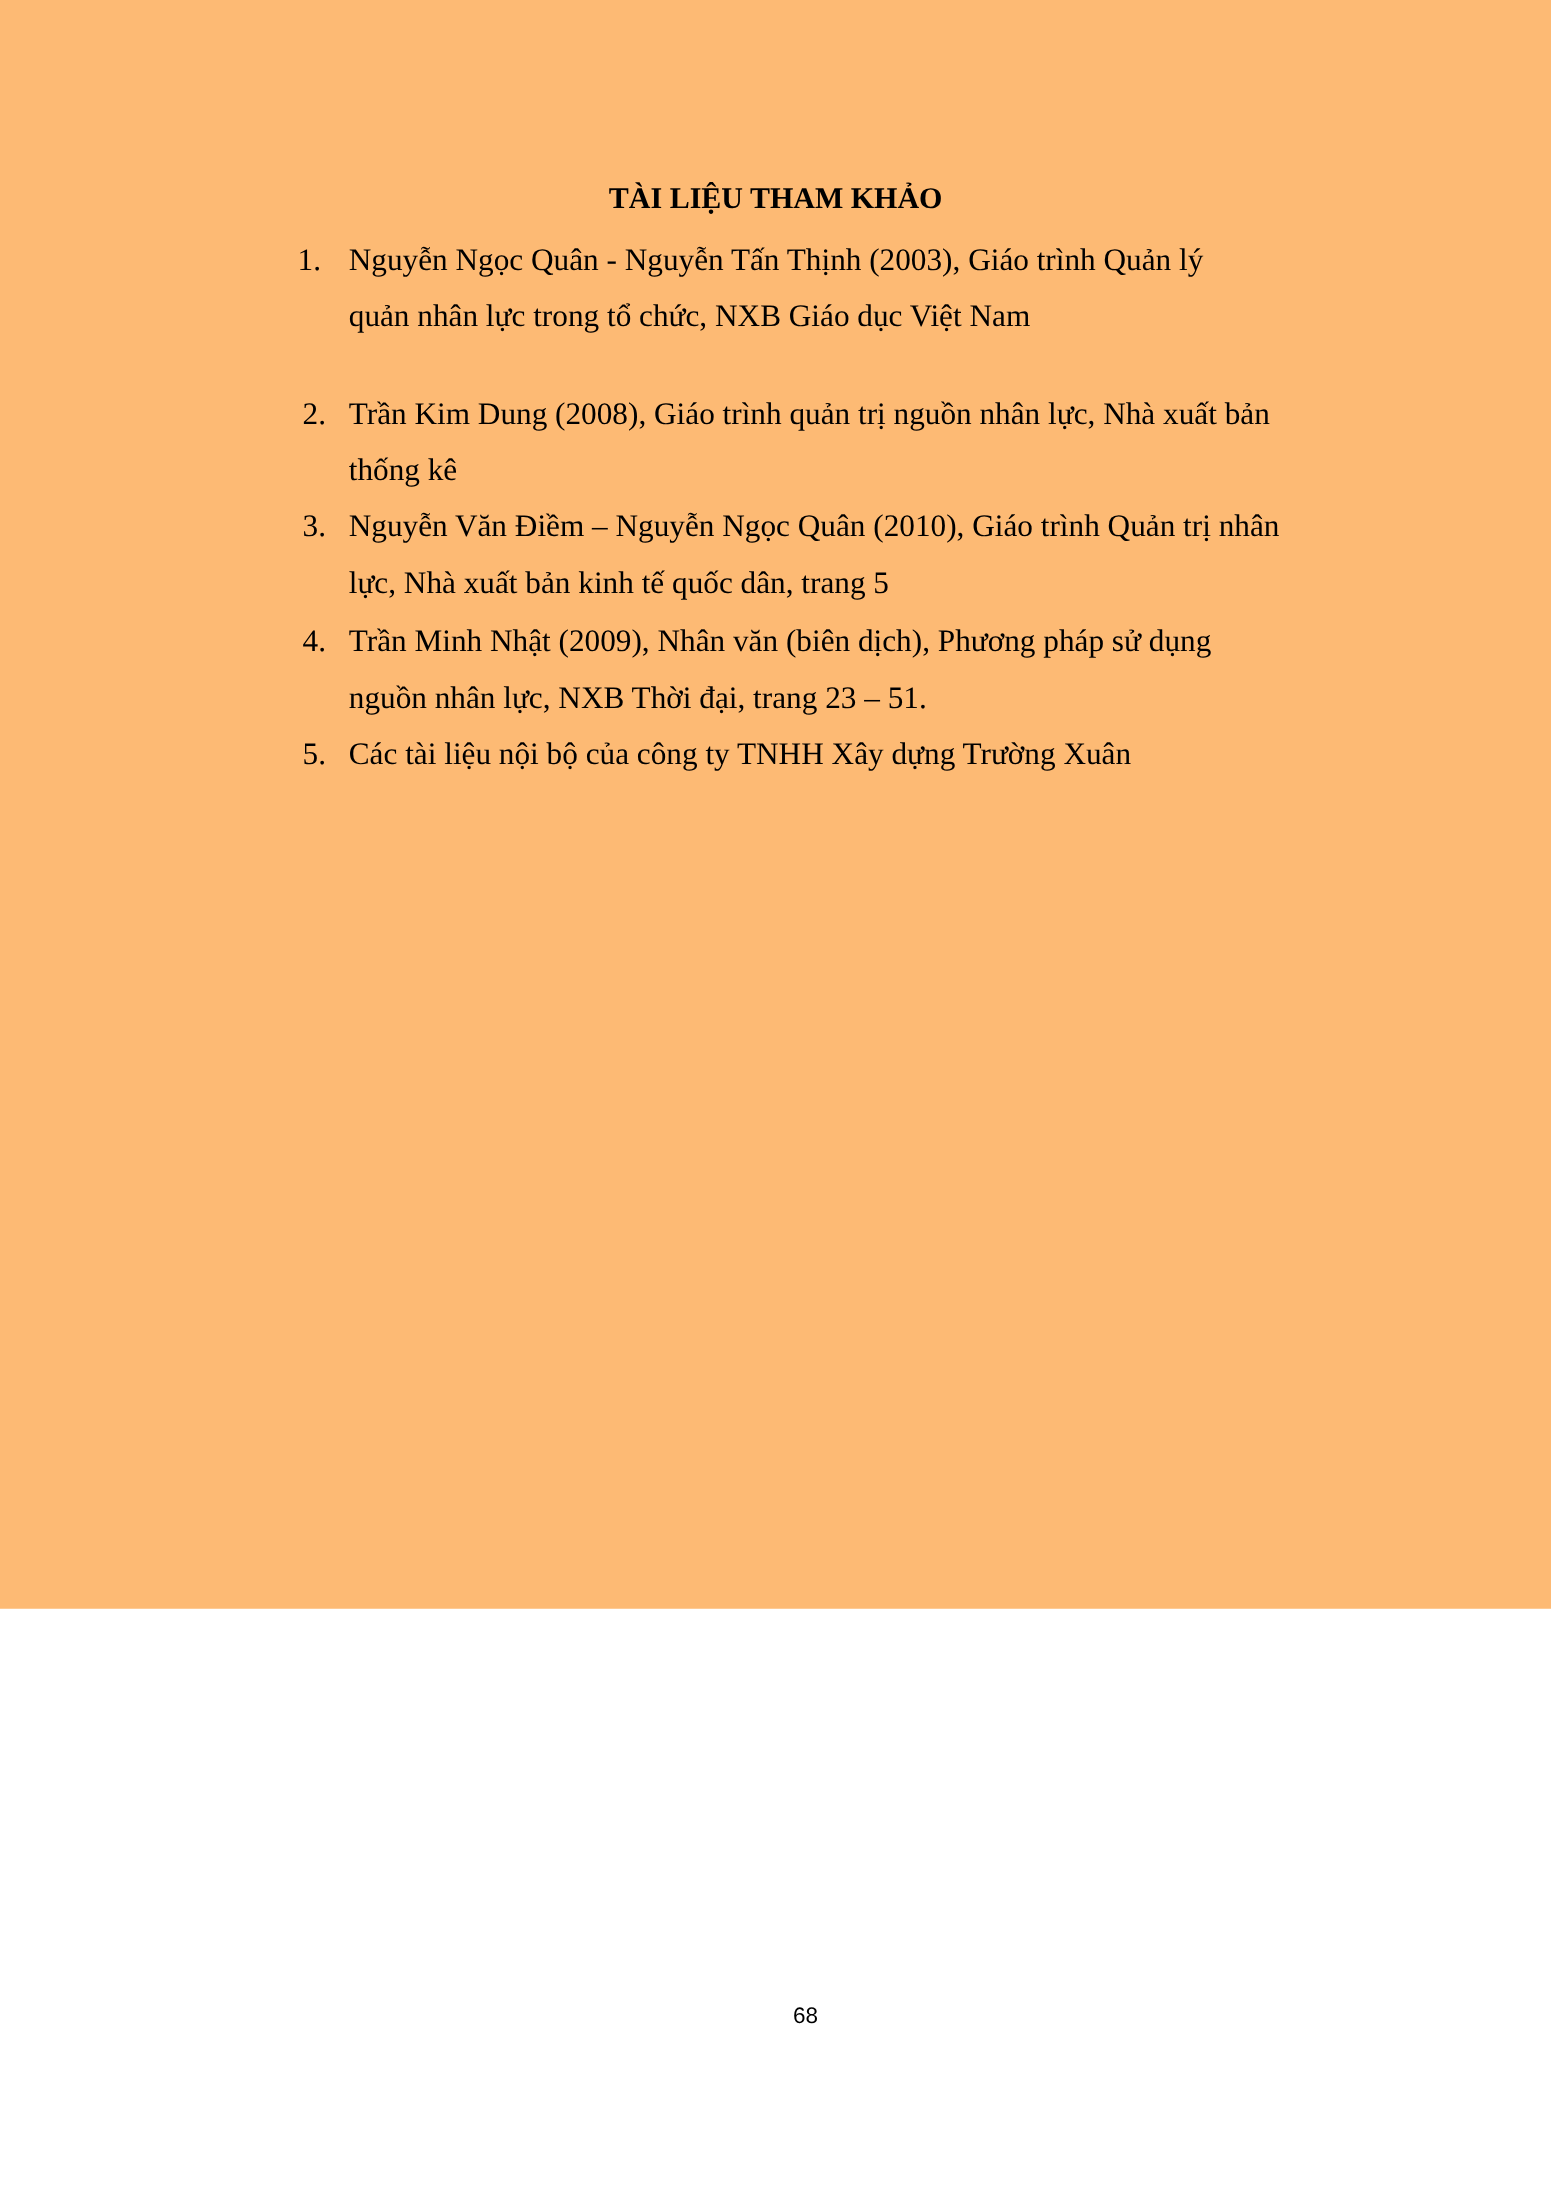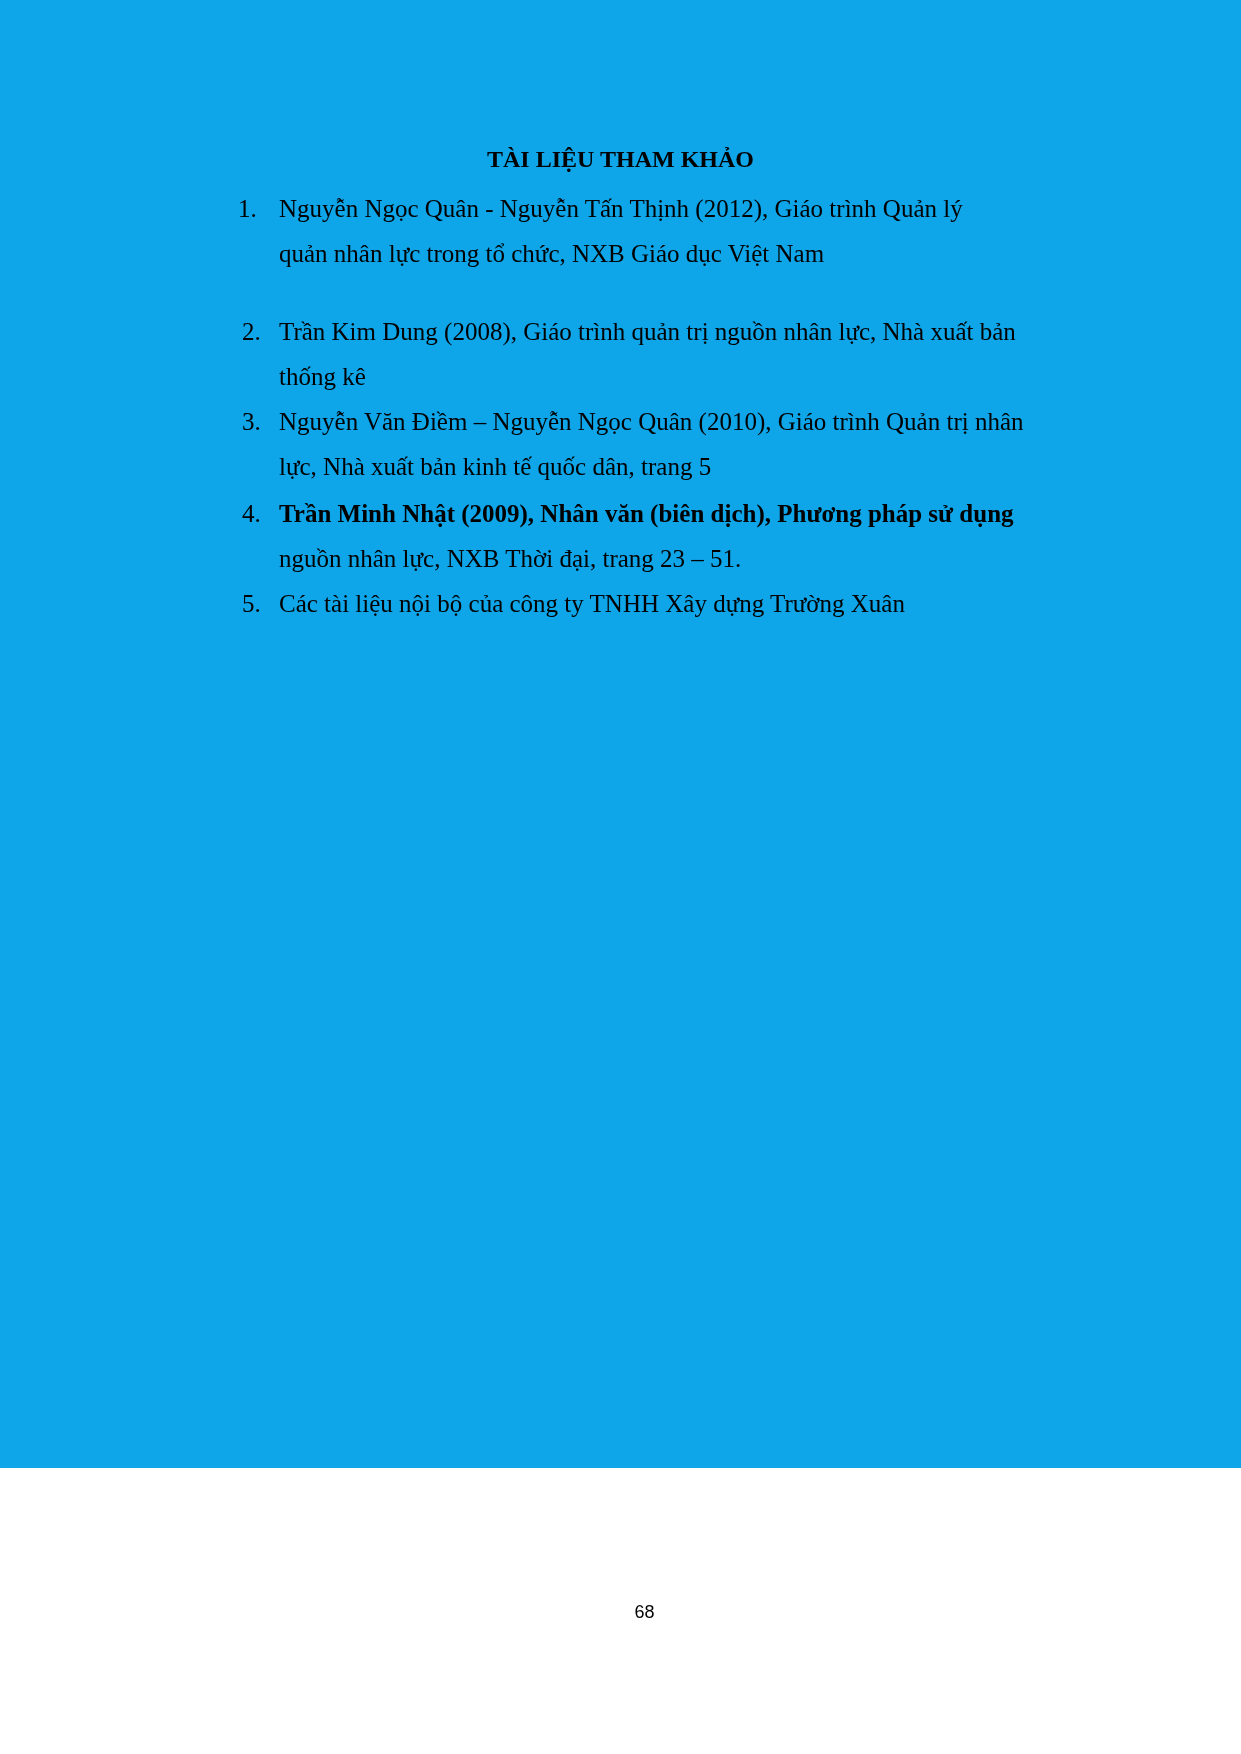--- a/index.html
+++ b/index.html
@@ -1,17 +1,17 @@
 <!DOCTYPE html>
 <html><head>
   <meta charset="utf-8">
   <style>
     html, body { margin: 0; padding: 0; background: #ffffff; }
     body { width: 1241px; height: 1754px; position: relative; overflow: hidden; color: #000; }
-    .page { position: absolute; left: 0; top: 0; width: 1241px; height: 1468px; background: #0ea5e9; }
+    .page { position: absolute; left: 0; top: 0; width: 1241px; height: 1287px; background: #fdba74; }
     .title {
       position: absolute; left: 0; width: 1241px; top: 146px;
       text-align: center;
       font-family: "Liberation Serif", serif;
       font-weight: bold; font-size: 24px; letter-spacing: 0px;
     }
     .ref {
       position: absolute;
       font-family: "Liberation Serif", serif;
       font-size: 25px;
@@ -29,39 +29,39 @@
     }
   </style>
 </head>
 <body>
 
 <div class="page">
   <div class="title">TÀI LIỆU THAM KHẢO</div>
 
   <div>
     <span class="ref num" style="left:238px; top:186px;">1.</span>
-    <span class="ref line" style="left:279px; top:186px;">Nguyễn Ngọc Quân - Nguyễn Tấn Thịnh (2012), Giáo trình Quản lý</span>
+    <span class="ref line" style="left:279px; top:186px;">Nguyễn Ngọc Quân - Nguyễn Tấn Thịnh (2003), Giáo trình Quản lý</span>
     <span class="ref line" style="left:279px; top:231px;">quản nhân lực trong tổ chức, NXB Giáo dục Việt Nam</span>
   </div>
 
   <div>
     <span class="ref num" style="left:242px; top:309px;">2.</span>
     <span class="ref line" style="left:279px; top:309px;">Trần Kim Dung (2008), Giáo trình quản trị nguồn nhân lực, Nhà xuất bản</span>
     <span class="ref line" style="left:279px; top:354px;text-align:center;">thống kê</span>
   </div>
 
   <div>
     <span class="ref num" style="left:242px; top:399px;">3.</span>
     <span class="ref line" style="left:279px; top:399px;">Nguyễn Văn Điềm – Nguyễn Ngọc Quân (2010), Giáo trình Quản trị nhân</span>
     <span class="ref line" style="left:279px; top:444px;">lực, Nhà xuất bản kinh tế quốc dân, trang 5</span>
   </div>
 
   <div>
     <span class="ref num" style="left:242px; top:491px;">4.</span>
-    <span class="ref line" style="left:279px; top:491px;font-weight:bold;">Trần Minh Nhật (2009), Nhân văn (biên dịch), Phương pháp sử dụng</span>
+    <span class="ref line" style="left:279px; top:491px;">Trần Minh Nhật (2009), Nhân văn (biên dịch), Phương pháp sử dụng</span>
     <span class="ref line" style="left:279px; top:536px;">nguồn nhân lực, NXB Thời đại, trang 23 – 51.</span>
   </div>
 
   <div>
     <span class="ref num" style="left:242px; top:581px;">5.</span>
     <span class="ref line" style="left:279px; top:581px;">Các tài liệu nội bộ của công ty TNHH Xây dựng Trường Xuân</span>
   </div>
 
   <div class="page-number">68</div>
 </div>

